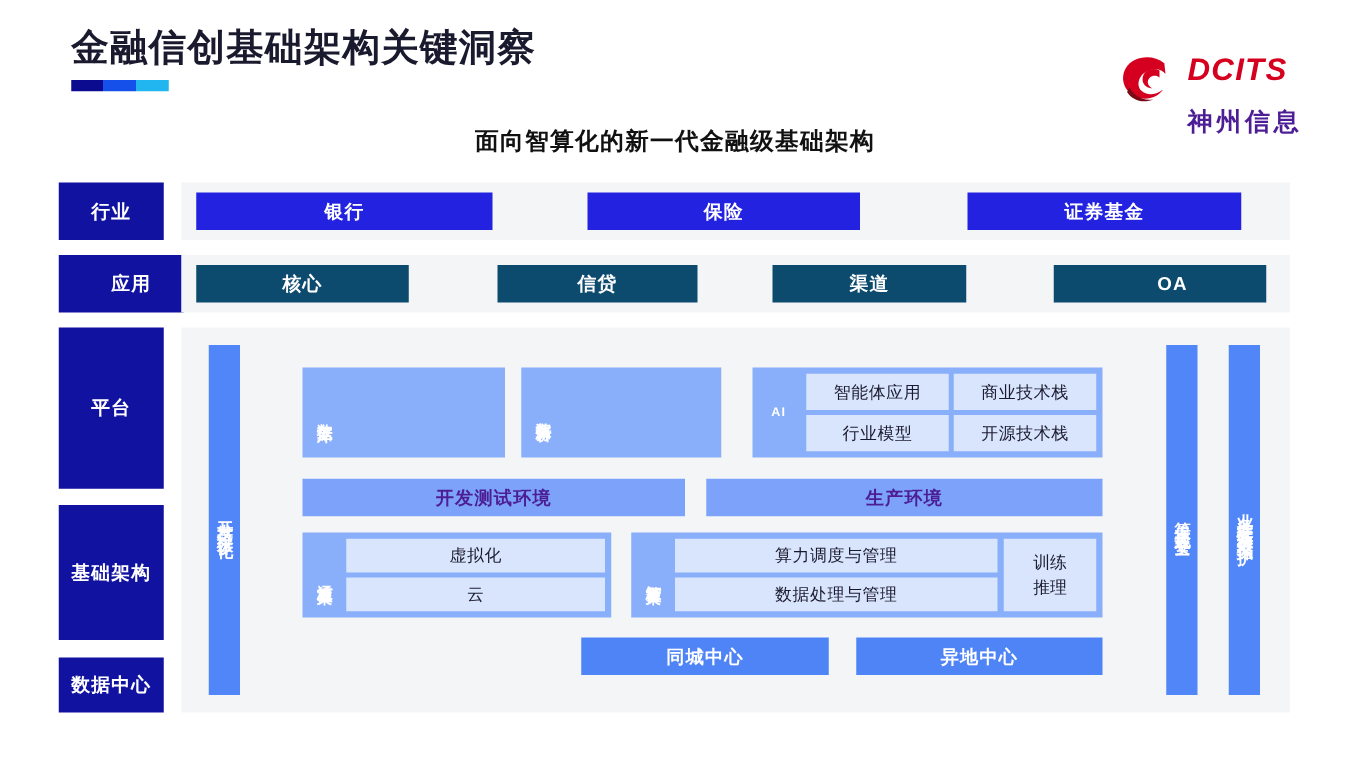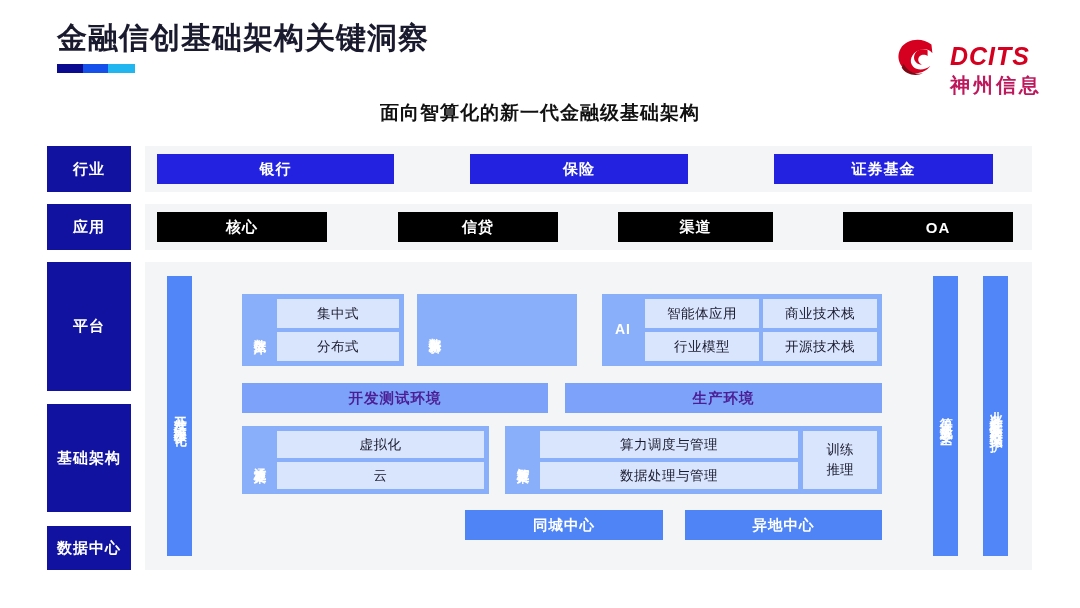--- a/index.html
+++ b/index.html
@@ -72,23 +72,23 @@
     font-size: 25px;
     font-weight: bold;
     color: #d5001f;
     letter-spacing: 1px;
     font-style: italic;
     margin-top: 24px;
   }
   .logo-cn {
     font-size: 20px;
     font-weight: bold;
-    color: #be185d;
+    color: #4c1d95;
     letter-spacing: 3px;
-    margin-top: 6px;
+    margin-top: 19px;
   }
 
   .subtitle {
     position: absolute;
     left: 0;
     right: 0;
     top: 100px;
     text-align: center;
     font-size: 19px;
     font-weight: bold;
@@ -104,21 +104,21 @@
     background: #1212a0;
     color: #ffffff;
     font-size: 15px;
     font-weight: bold;
     display: flex;
     align-items: center;
     justify-content: center;
     letter-spacing: 1px;
   }
   .sl-industry { top: 146px; height: 46px; }
-  .sl-app      { top: 204px; height: 46px; }
+  .sl-app      { top: 204px; height: 46px; padding-left: 16px; }
   .sl-platform { top: 262px; height: 129px; }
   .sl-infra    { top: 404px; height: 108px; }
   .sl-dc       { top: 526px; height: 44px; }
 
   
   .row-panel {
     position: absolute;
     left: 145px;
     right: 48px;
     background: #f4f5f7;
@@ -139,21 +139,21 @@
     color: #ffffff;
     font-size: 15px;
     font-weight: bold;
     display: flex;
     align-items: center;
     justify-content: center;
     letter-spacing: 1px;
     height: 30px;
   }
   .chip-industry { background: #2222e0; }
-  .chip-app      { background: #000000; }
+  .chip-app      { background: #0c4a6e; }
 
   
   .platform-panel {
     position: absolute;
     left: 145px;
     right: 48px;
     top: 262px;
     height: 308px;
     background: #f4f5f7;
   }
@@ -196,21 +196,21 @@
     text-align: center;
     line-height: 1.1;
     letter-spacing: 1px;
     flex: 0 0 auto;
     width: 20px;
     padding: 0 2px;
   }
   .group-label.horiz {
     writing-mode: horizontal-tb;
     width: 28px;
-    font-size: 14px;
+    font-size: 10px;
   }
   .group-items {
     flex: 1 1 auto;
     display: flex;
     flex-direction: column;
     gap: 4px;
     margin-left: 6px;
   }
   .group-items.grid2 {
     display: grid;
@@ -333,24 +333,20 @@
   </div>
 
   <div class="platform-panel">
 
     <div class="vbar vbar-devops">开发运维一体化</div>
     <div class="vbar vbar-sec">等保合规安全</div>
     <div class="vbar vbar-bcp">业务连续性及数据保护</div>
 
     <div class="group box-db">
       <div class="group-label">数据库</div>
-      <div class="group-items">
-        <div class="tile">集中式</div>
-        <div class="tile">分布式</div>
-      </div>
     </div>
 
     <div class="group box-analysis">
       <div class="group-label">数据分析</div>
     </div>
 
     <div class="group box-ai">
       <div class="group-label horiz">AI</div>
       <div class="group-items grid2">
         <div class="tile">智能体应用</div>

